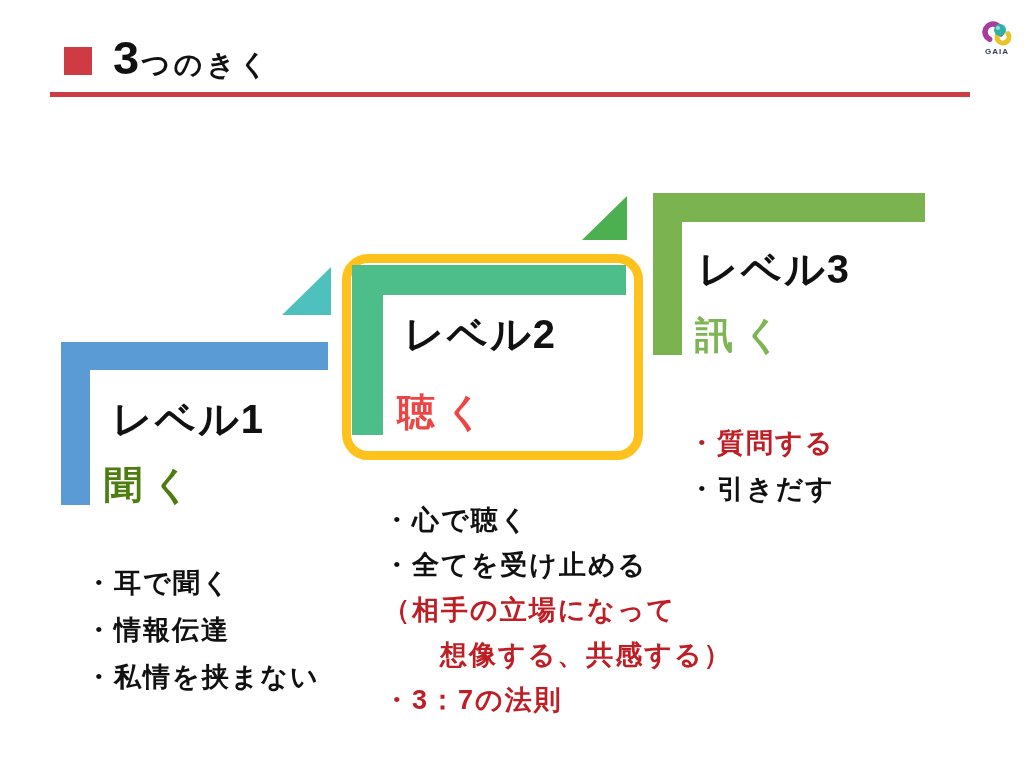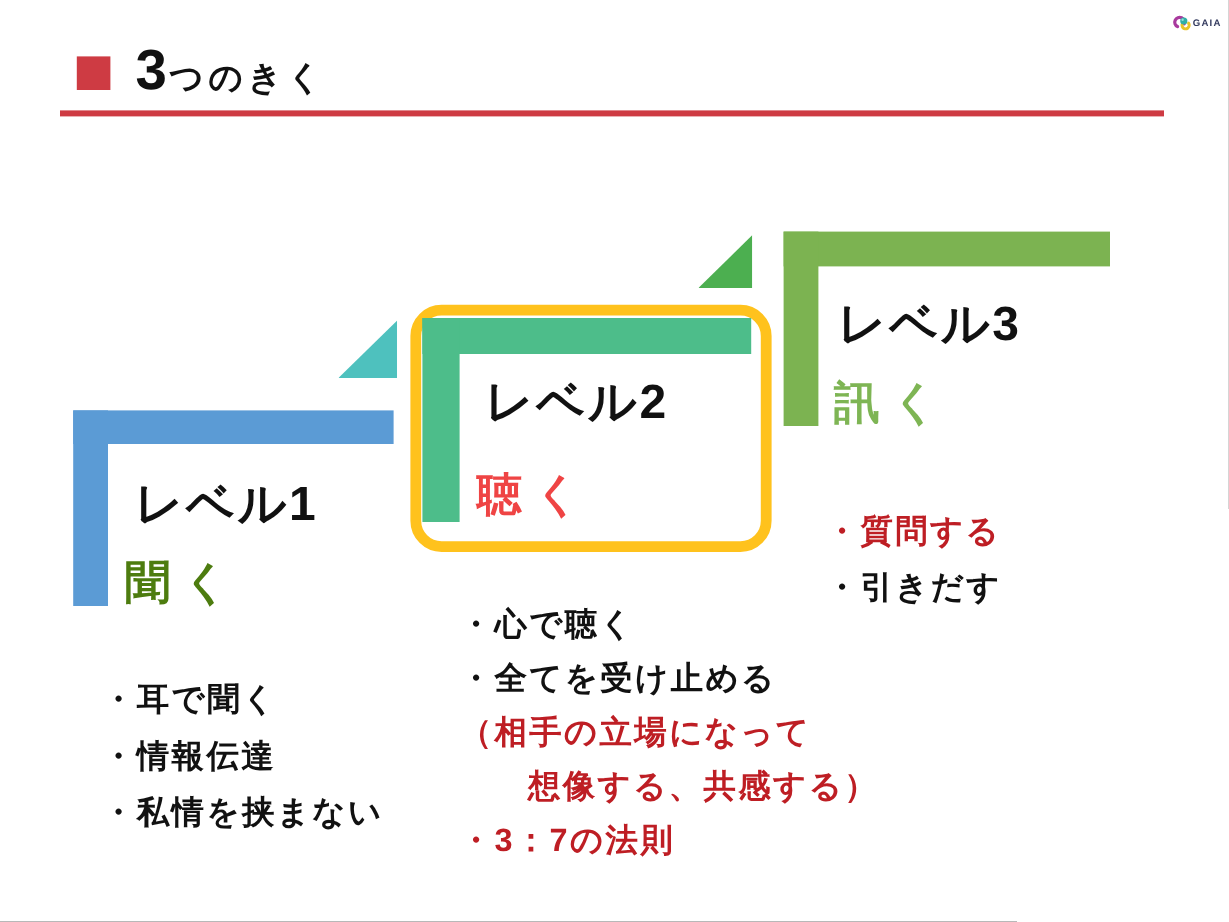--- a/index.html
+++ b/index.html
@@ -7,21 +7,21 @@
     position:relative;width:1024px;height:768px;background:#ffffff;overflow:hidden;
     font-family:"Liberation Sans","DejaVu Sans",sans-serif;
   }
   
   .title-bullet{position:absolute;left:64px;top:47px;width:28px;height:28px;background:#CE3B43;}
   .page-title{position:absolute;left:113px;top:30px;margin:0;display:flex;align-items:baseline;color:#111;font-weight:800;}
   .title-num{font-size:47px;letter-spacing:2px;}
   .title-rest{font-size:28px;letter-spacing:4px;}
   .title-rule{position:absolute;left:50px;top:92px;width:920px;height:5px;background:#CE3B43;}
   
-  .logo{position:absolute;left:976px;top:6px;width:42px;display:flex;flex-direction:row;align-items:center;}
+  .logo{position:absolute;left:976px;top:20px;width:42px;display:flex;flex-direction:column;align-items:center;}
   .logo-text{font-size:8px;font-weight:700;color:#333A5E;letter-spacing:1px;margin-top:1px;}
   
   .lshape{position:absolute;box-sizing:border-box;background:transparent;}
   .lv1-shape{left:61px;top:342px;width:267px;height:163px;border-top:28px solid #5B9BD5;border-left:29px solid #5B9BD5;}
   .lv2-shape{left:352px;top:265px;width:274px;height:170px;border-top:30px solid #4DBD8A;border-left:31px solid #4DBD8A;}
   .lv3-shape{left:653px;top:193px;width:272px;height:162px;border-top:29px solid #7CB351;border-left:29px solid #7CB351;}
   .highlight-box{position:absolute;left:342px;top:254px;width:301px;height:206px;box-sizing:border-box;
     border:9px solid #FFC21D;border-radius:26px;background:transparent;}
   .tri{position:absolute;clip-path:polygon(0% 100%,100% 100%,100% 2%);}
   .tri-teal{left:282px;top:266px;width:49px;height:49px;background:#4EC1BE;}

